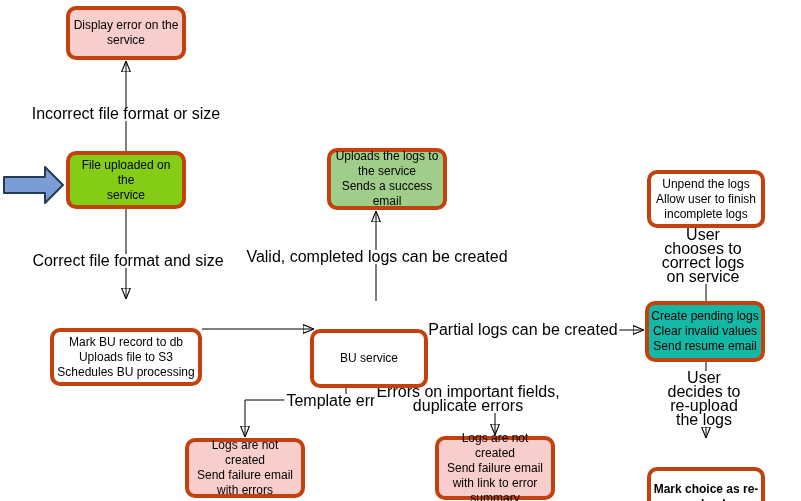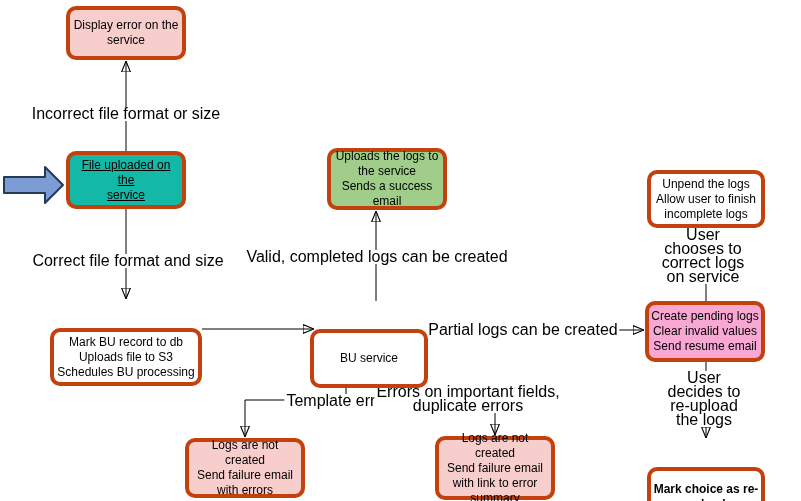--- a/index.html
+++ b/index.html
@@ -12,23 +12,23 @@
   #edges path{fill:none;stroke:#000;stroke-width:1;}
   .entry-arrow{fill:#7B9CD4;stroke:#233B53;stroke-width:2;stroke-linejoin:round;}
   .node{
     position:absolute;z-index:3;box-sizing:border-box;
     border:4px solid #c2410c;border-radius:10px;
     display:flex;align-items:center;justify-content:center;
     text-align:center;font-size:12px;line-height:15px;
     white-space:pre-line;padding:2px;
   }
   .fill-pink{background:#F8CECC;}
-  .fill-blue{background:#14b8a6;text-decoration:underline;}
+  .fill-blue{background:#84cc16;}
   .fill-green{background:#A0CE8A;}
-  .fill-yellow{background:#f9a8d4;}
+  .fill-yellow{background:#14b8a6;}
   .fill-white{background:#FFFFFF;margin-top:28px;}
   .elabel{
     position:absolute;z-index:2;transform:translate(-50%,-50%);
     background:#ffffff;font-size:16px;line-height:14px;
     text-align:center;white-space:pre-line;padding:0 2px;
   }
 </style>
 </head>
 <body>
 

